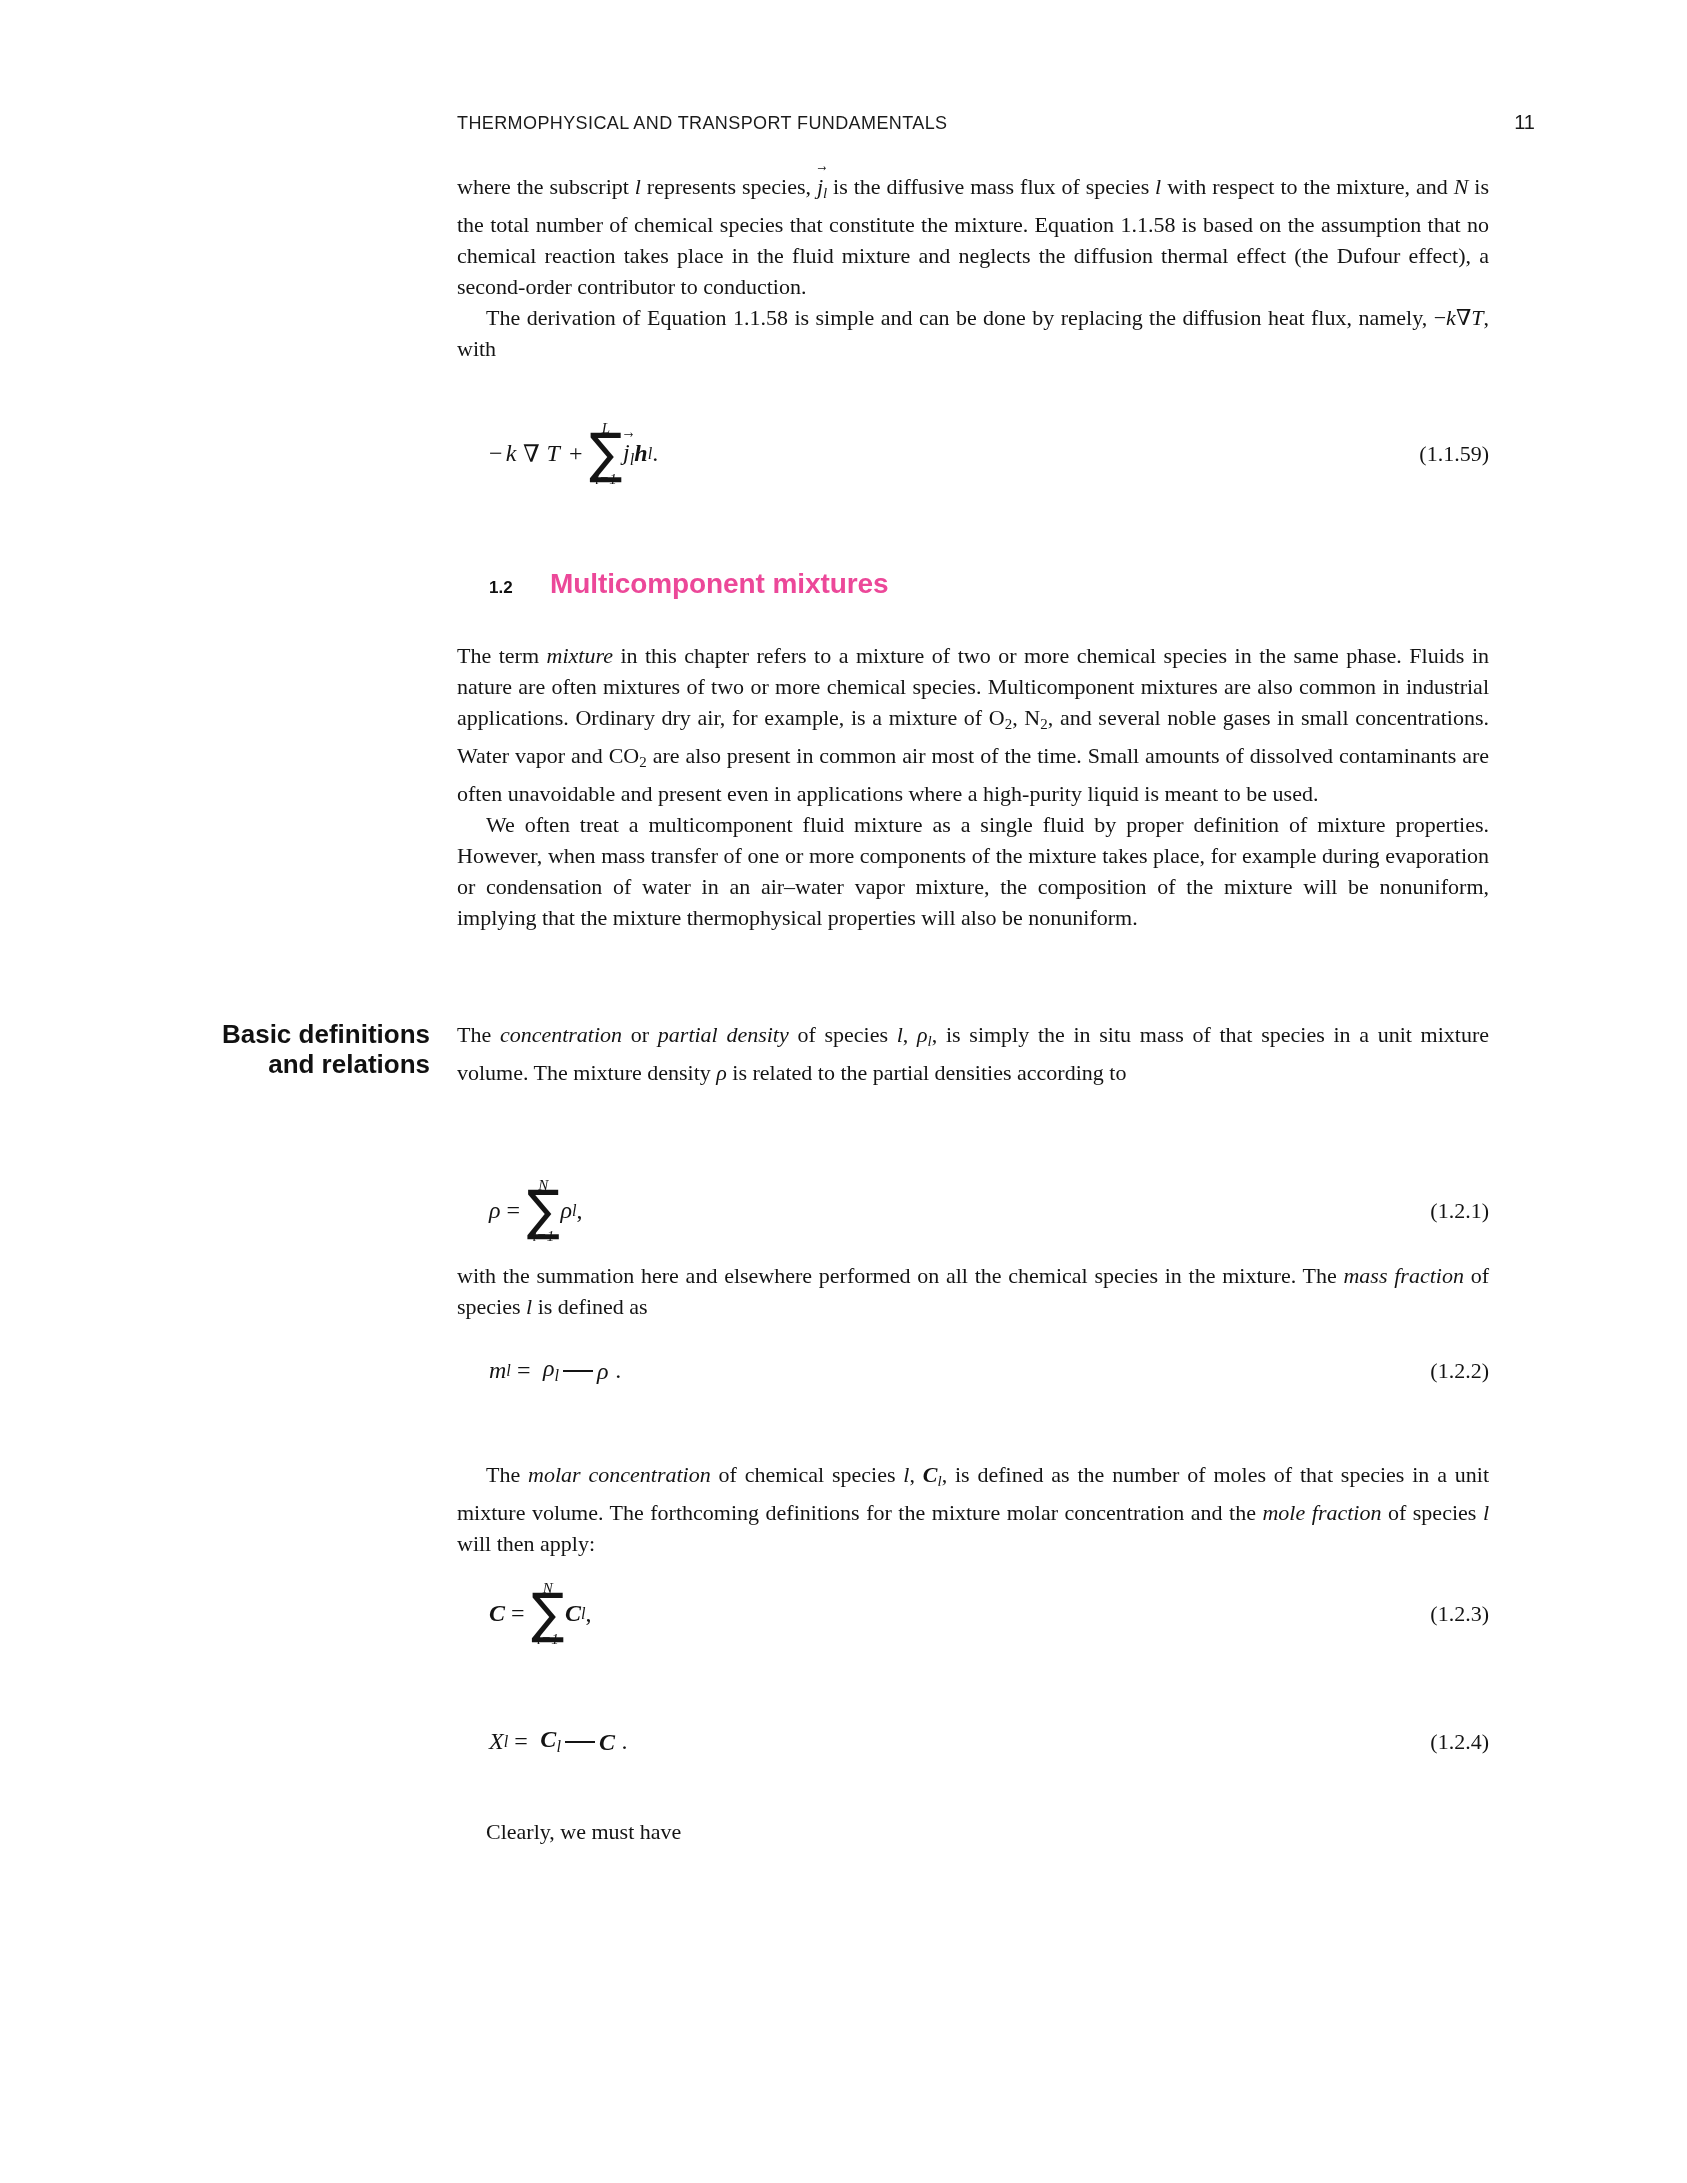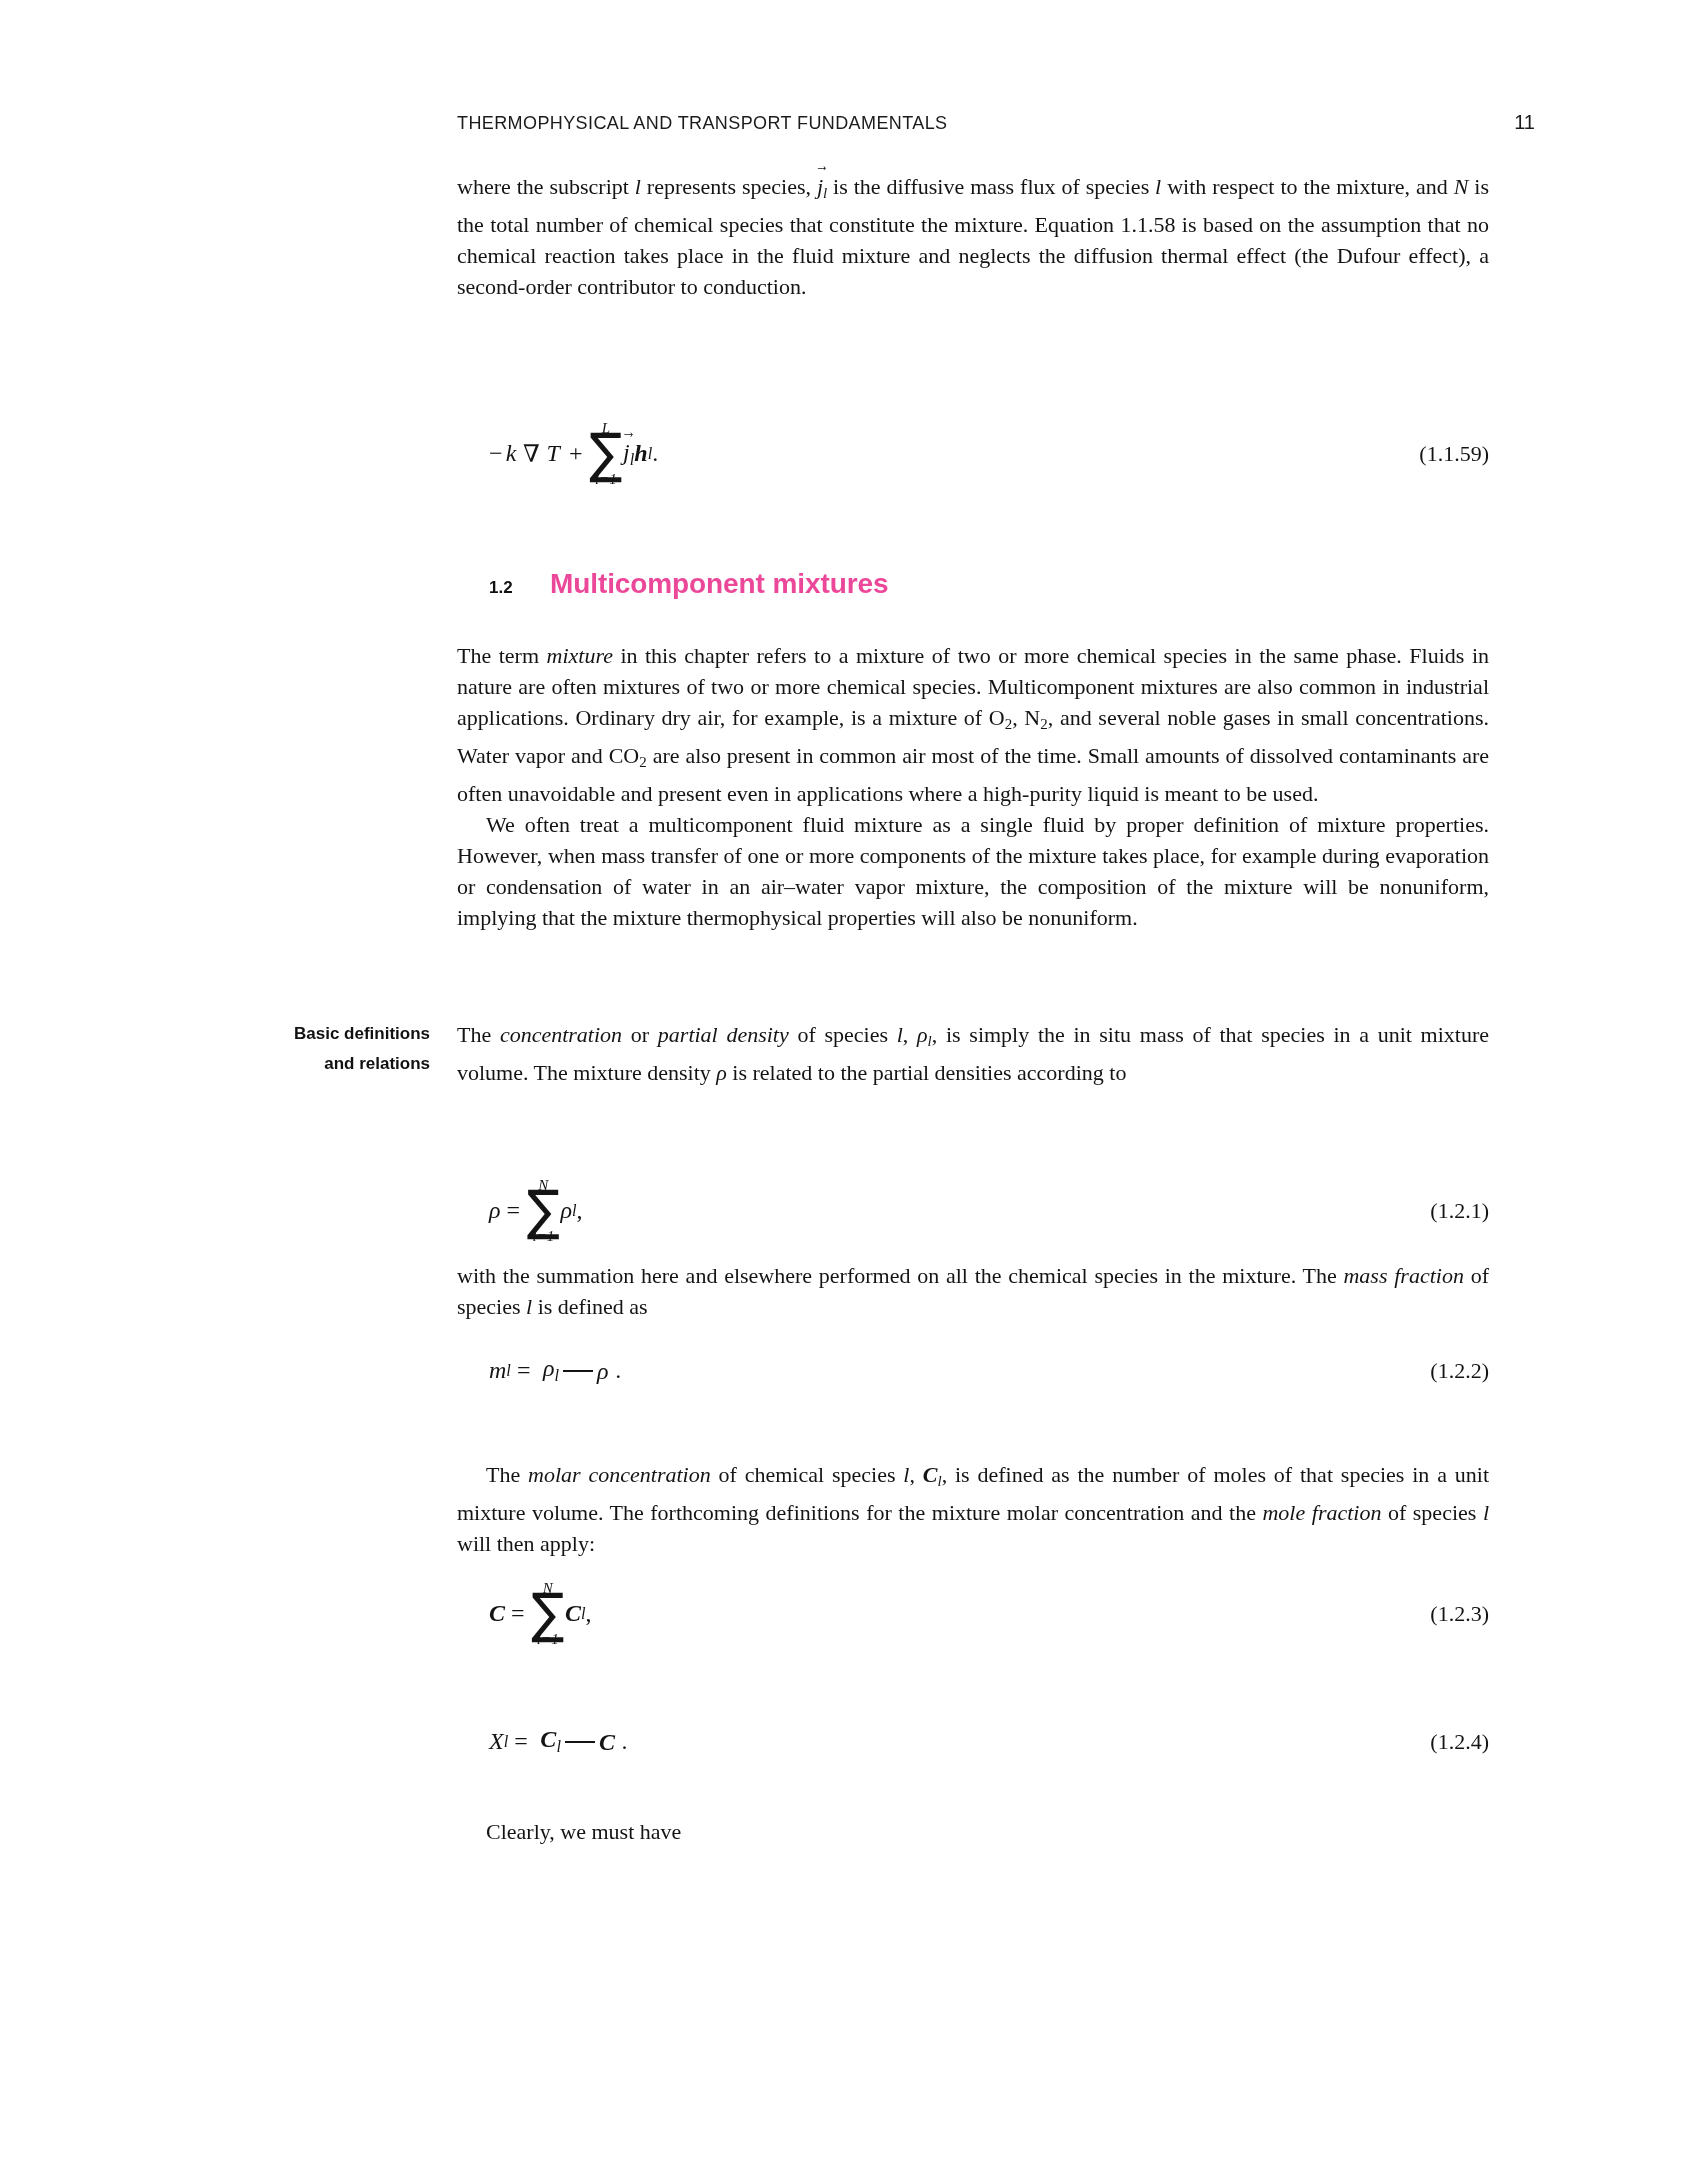--- a/index.html
+++ b/index.html
@@ -103,21 +103,21 @@
   .section-title {
     font-size: 28px;
     font-weight: bold;
     letter-spacing: -0.1px;
     color: #ec4899;
   }
 
   
   .margin-note {
     font-family: "Liberation Sans", "DejaVu Sans", sans-serif;
-    font-size: 17px;
+    font-size: 26px;
     font-weight: bold;
     line-height: 30px;
     text-align: right;
     color: #111;
   }
 
   
   .eq-row {
     position: absolute;
     left: 457px;
@@ -190,20 +190,21 @@
 <div class="page">
 
   <div class="running-head">
     <span class="running-head-title">THERMOPHYSICAL AND TRANSPORT FUNDAMENTALS</span>
     <span class="running-head-folio">11</span>
   </div>
 
   <div class="col" style="top:171px;">
     <p class="body noindent"><span>where the subscript </span><span class="i">l</span><span> represents species, </span><span class="vec"><span>j</span><span class="sub i">l</span></span><span> is the diffusive mass flux of species </span><span class="i">l</span><span> with respect to the mixture, and </span><span class="i">N</span><span> is the total number of chemical species that constitute the mixture. Equation 1.1.58 is based on the assumption that no chemical reaction takes place in the fluid mixture and neglects the diffusion thermal effect (the Dufour effect), a second-order contributor to conduction.</span></p>
 
+    <p class="body indent"><span>The derivation of Equation 1.1.58 is simple and can be done by replacing the diffusion heat flux, namely, −</span><span class="i">k</span><span>∇</span><span class="i">T</span><span>, with</span></p>
   </div>
 
   <div class="eq-row" style="top:421px;">
     <span class="eq-body">
       <span>−</span>
         <span class="i op-tight">k</span>
         <span class="op-tight">∇</span>
         <span class="i op-tight">T</span>
         <span class="op">+</span>
         <span class="sum">

